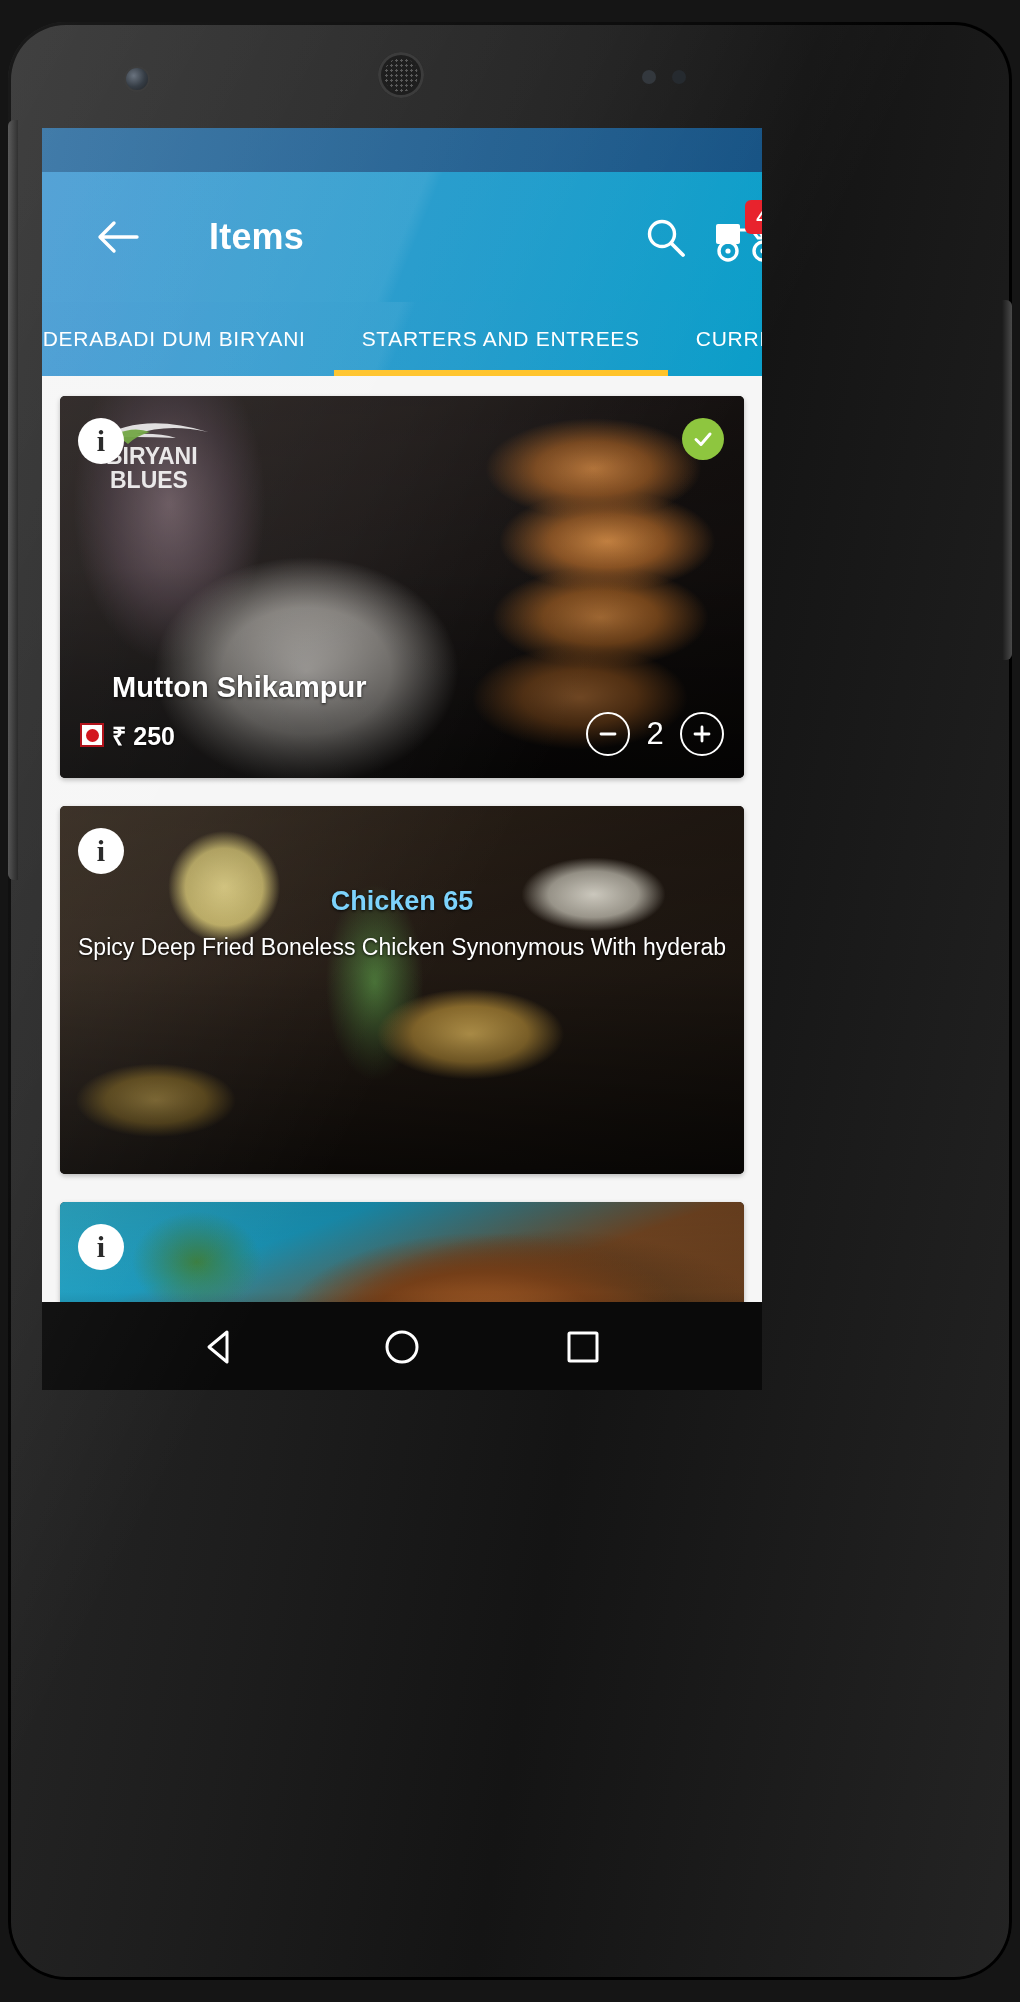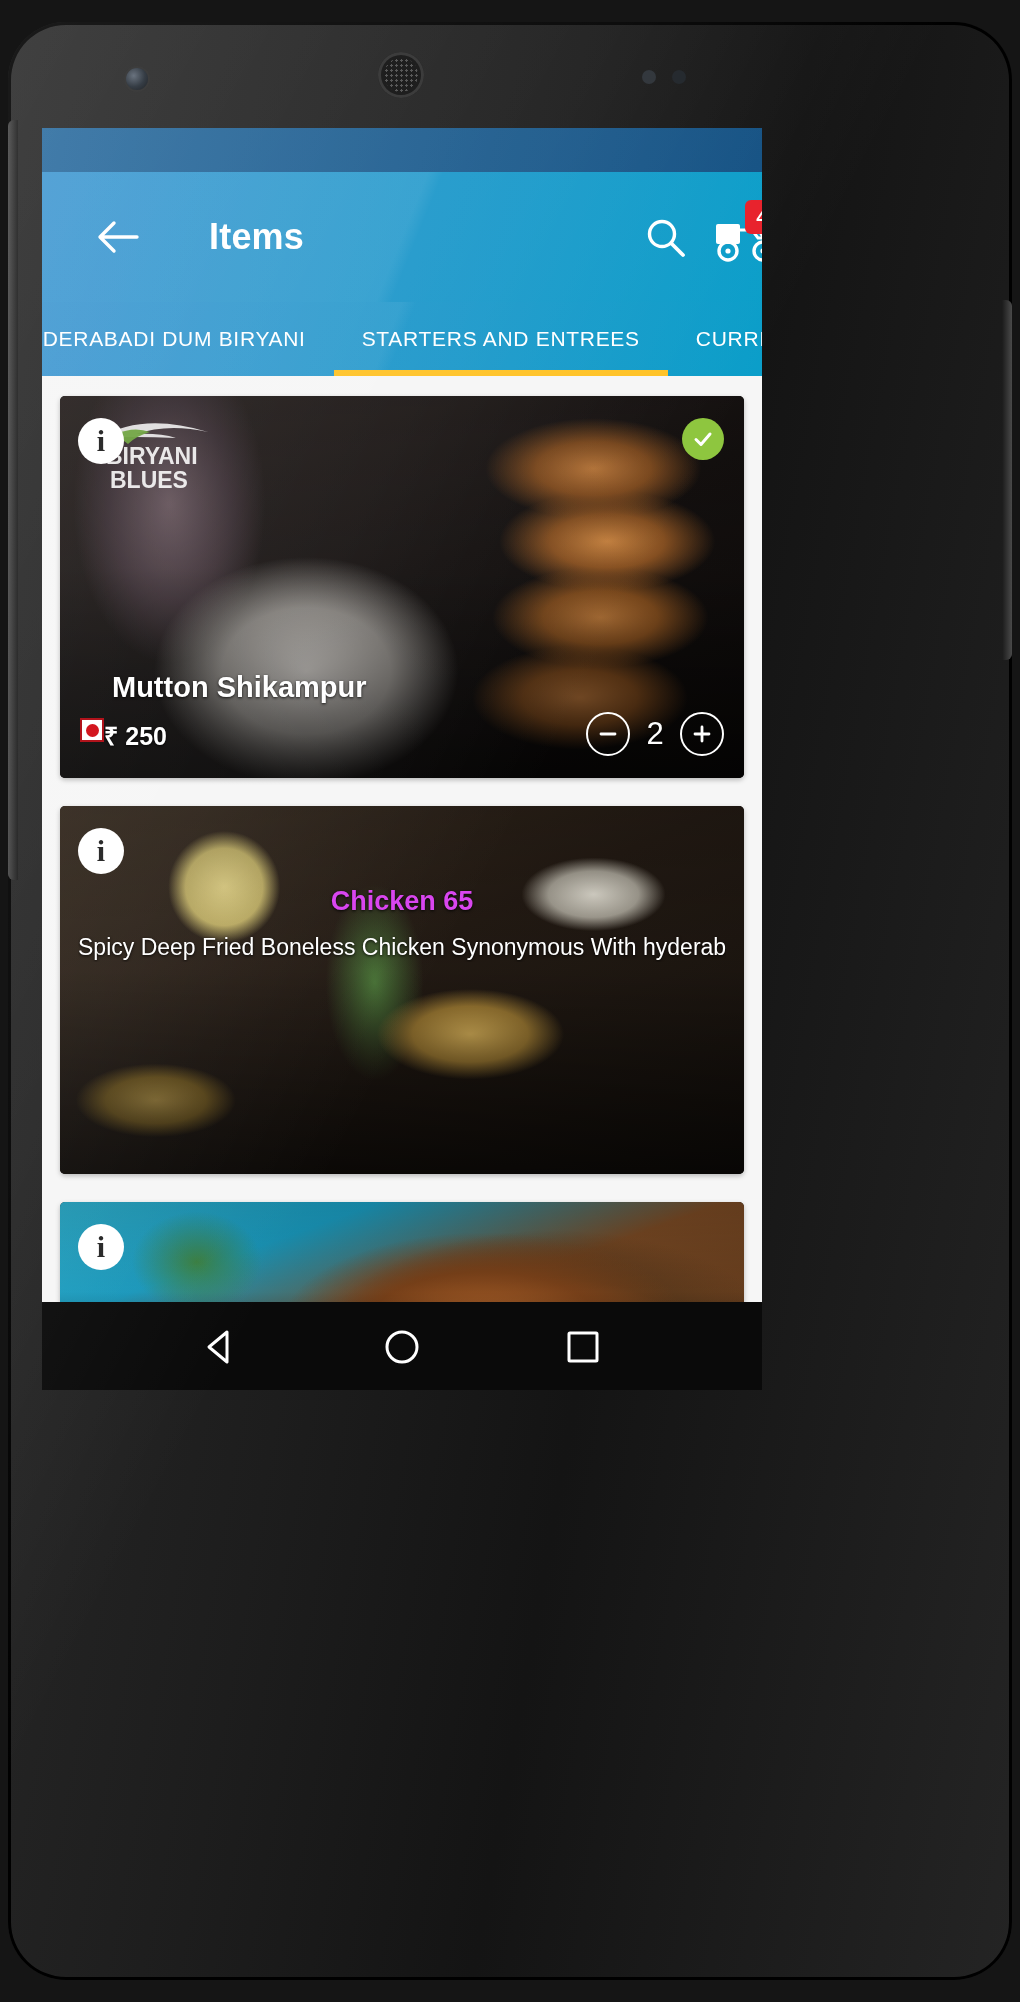--- a/index.html
+++ b/index.html
@@ -172,21 +172,21 @@
     position:absolute; left:14px; top:12px; width:180px; height:86px;
     opacity:.88; z-index:3; pointer-events:none;
   }
   .card-title{
     position:absolute; left:20px; bottom:74px;
     color:#ffffff; font-size:29px; font-weight:bold;
     text-shadow:0 1px 3px rgba(0,0,0,.8); z-index:3;margin-left:32px;
   }
   .price-row{
     position:absolute; left:20px; bottom:26px;
-    display:flex; align-items:flex-start; gap:0; z-index:3;
+    display:flex; align-items:center; gap:8px; z-index:3;
   }
   .veg-mark{
     width:24px; height:24px; background:#fff;
     border:2px solid #b1131b; display:flex;
     align-items:center; justify-content:center;
   }
   .veg-dot{ width:13px; height:13px; border-radius:50%; background:#d3161f; }
   .price-text{
     color:#ffffff; font-size:25px; font-weight:bold;
     text-shadow:0 1px 3px rgba(0,0,0,.8);
@@ -200,21 +200,21 @@
     border:2.5px solid #ffffff; background:transparent;
     display:flex; align-items:center; justify-content:center;
     cursor:pointer;
   }
   .qty{
     color:#ffffff; font-size:31px; font-weight:500; min-width:22px;
     text-align:center; text-shadow:0 1px 3px rgba(0,0,0,.8);
   }
   .centered-title{
     position:absolute; left:0; right:0; top:80px;
-    text-align:center; color:#d946ef;
+    text-align:center; color:#7dd3fc;
     font-size:27px; font-weight:bold;
     text-shadow:0 1px 3px rgba(0,0,0,.85); z-index:3;
   }
   .centered-desc{
     position:absolute; left:18px; right:18px; top:126px;
     text-align:center; color:#ffffff;
     font-size:23px; font-weight:500; line-height:30px;
     text-shadow:0 1px 3px rgba(0,0,0,.85); z-index:3;
     white-space:nowrap; overflow:hidden;
   }

